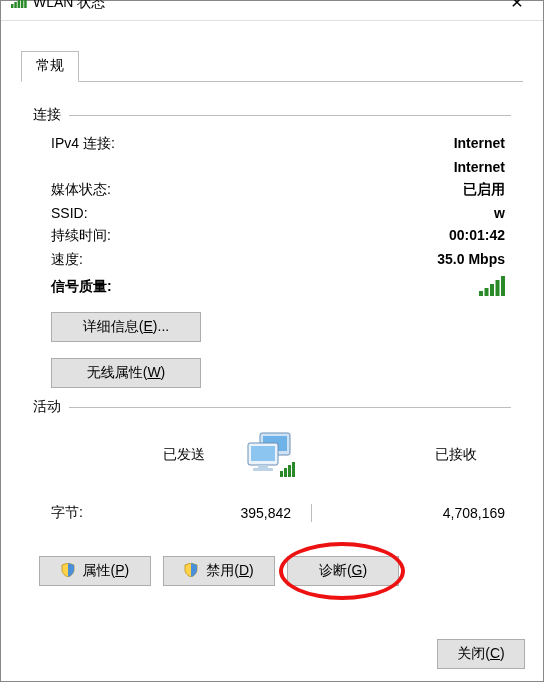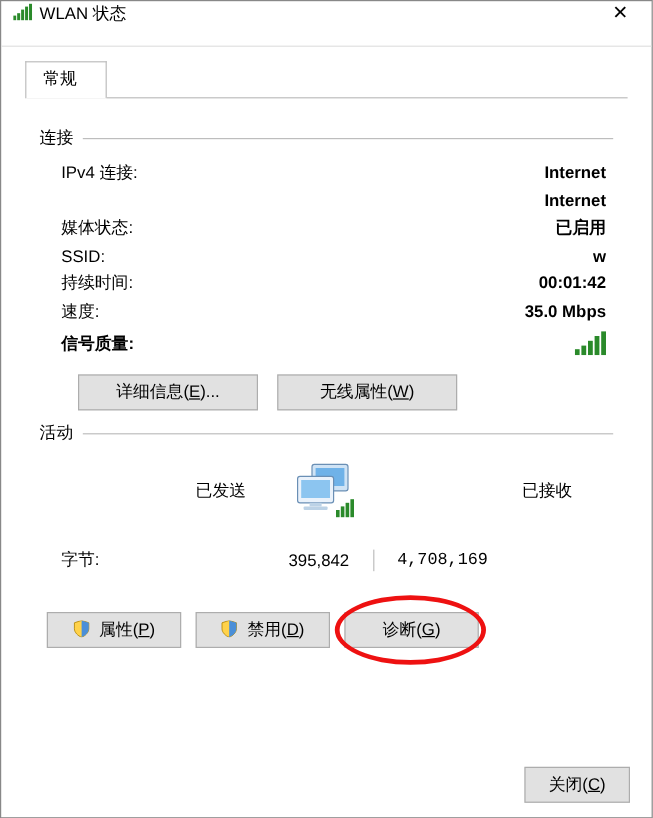--- a/index.html
+++ b/index.html
@@ -14,21 +14,21 @@
     overflow: hidden;
   }
   .window {
     width: 544px;
     height: 682px;
     border: 1px solid #888;
     background: #fff;
     position: relative;
   }
   .titlebar {
-    height: 38px;
+    height: 20px;
     display: flex;
     align-items: center;
     padding: 0 4px 16px 10px;
     border-bottom: 1px solid #e0e0e0;
   }
   .titlebar .title-icon { margin-right: 6px; }
   .titlebar .title { flex: 1; font-size: 14px; }
   .titlebar .close {
     width: 44px; height: 30px; text-align: center; line-height: 30px;
     font-family: Arial, sans-serif; font-size: 16px; cursor: default;
@@ -39,21 +39,21 @@
     padding: 10px 12px 10px 12px;
   }
   .tabstrip {
     display: flex;
     border-bottom: 1px solid #bdbdbd;
     margin: 6px 8px 0 8px;
   }
   .tab {
     border: 1px solid #bdbdbd;
     border-bottom: 1px solid #fff;
-    padding: 5px 24px 6px 14px;
+    padding: 5px 14px 6px 14px;
     font-size: 14px;
     background: #fff;
     margin-bottom: -1px;
   }
   .tabbody {
     border-left: none; border-right: none; border-bottom: none;
     padding: 14px 20px 0 20px;
     height: 560px;
   }
 
@@ -64,21 +64,21 @@
   .group-header .rule { flex: 1; height: 1px; background: #bdbdbd; margin-left: 8px; }
 
   .kv { display: flex; padding: 3px 0 3px 18px; font-size: 14px; }
   .kv .k { width: 150px; }
   .kv .v { flex: 1; text-align: right; padding-right: 6px; font-weight: bold; }
 
   .signal-row { display: flex; padding: 4px 0 4px 18px; align-items: flex-end; font-size: 14px; }
   .signal-row .k { width: 150px; font-weight: bold; }
   .signal-row .bars { flex: 1; display: flex; justify-content: flex-end; padding-right: 6px; }
 
-  .btnrow { display: flex; gap: 16px; margin: 12px 0 0 32px; }
+  .btnrow { display: flex; gap: 16px; margin: 12px 0 0 18px; flex-direction: column; }
   .btn {
     background: #e1e1e1;
     border: 1px solid #adadad;
     padding: 5px 0;
     font-family: inherit;
     font-size: 14px;
     cursor: default;
     text-align: center;
   }
   .btn.wide { width: 150px; }
@@ -97,21 +97,21 @@
   .act-vis .lbl-sent { position: absolute; left: 130px; top: 22px; font-size: 14px; }
   .act-vis .lbl-recv { position: absolute; right: 34px; top: 22px; font-size: 14px; }
 
   .bytes-row {
     display: flex; padding: 10px 0 6px 18px; font-size: 14px; align-items: center;
   }
   .bytes-row .k { width: 120px; }
   .bytes-row .sent { width: 120px; text-align: right; }
   .bytes-row .div { width: 40px; text-align: center; color: #888;}
   .bytes-row .div span { display:inline-block; width:1px; height:18px; background:#bdbdbd; vertical-align:middle;}
-  .bytes-row .recv { flex: 1; text-align: left; padding-right: 6px; font-family: Liberation Mono, monospace; }
+  .bytes-row .recv { flex: 1; text-align: right; padding-right: 6px; }
 
   .lower-btns {
     display: flex; gap: 12px; margin: 28px 0 0 6px;
   }
   .shield { margin-right: 4px; vertical-align: -2px; }
 
   .footer {
     position: absolute;
     bottom: 12px; right: 18px;
   }

